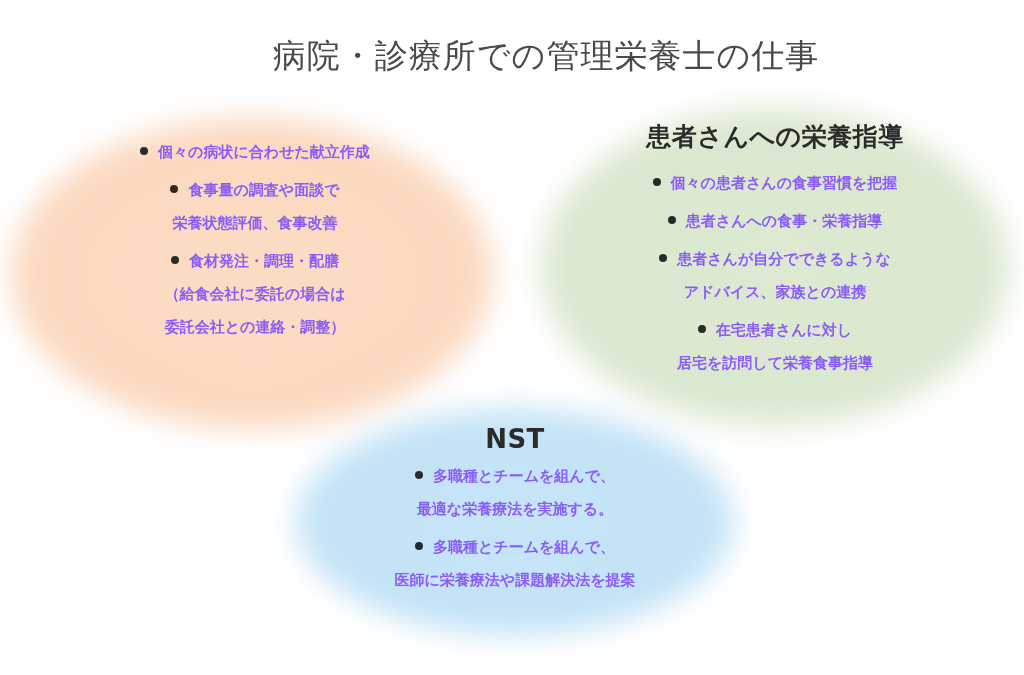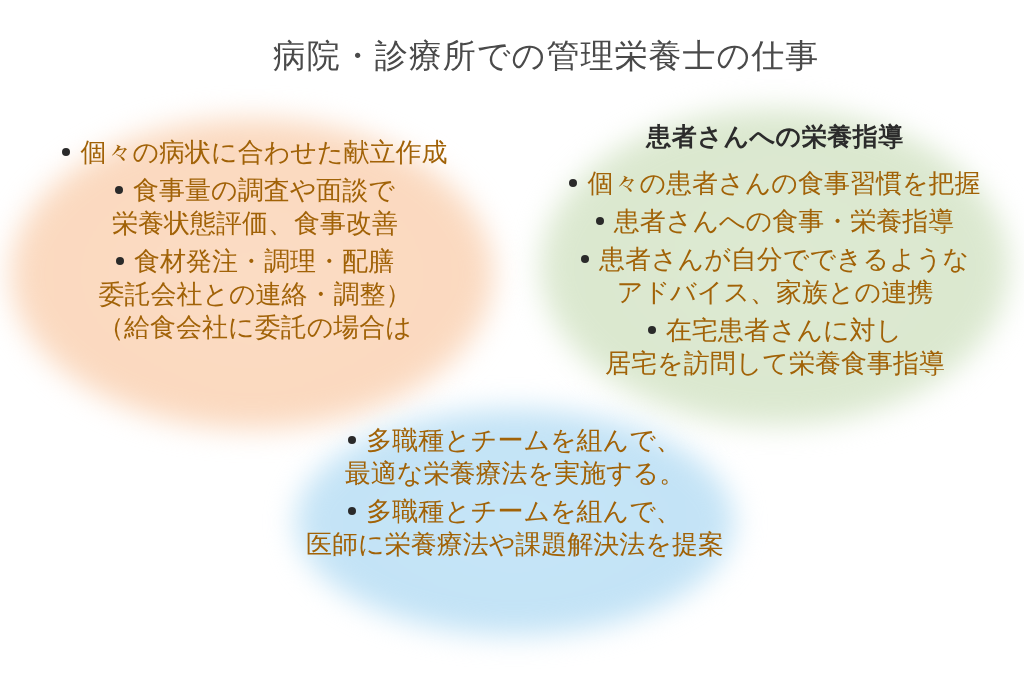--- a/index.html
+++ b/index.html
@@ -61,24 +61,25 @@
       z-index: 5;
     }
     .panel-heading {
       font-weight: bold;
       font-size: 25px;
       color: #2b2b2b;
       margin: 0 0 14px 0;
       letter-spacing: 0.5px;
     }
     .item {
-      font-size: 26px;
+      font-size: 15px;
       line-height: 33px;
       margin-bottom: 5px;
-      color: #a16207;
+      color: #8b5cf6;
+      font-weight: bold;
     }
     .item-line {
       display: block;
     }
     .bullet {
       display: inline-block;
       width: 8px;
       height: 8px;
       border-radius: 50%;
       background: #2a2a2a;
@@ -119,22 +120,22 @@
 <div class="panel panel-left">
   <div class="item">
     <span class="item-line"><span class="bullet"></span><span>個々の病状に合わせた献立作成</span></span>
   </div>
   <div class="item">
     <span class="item-line"><span class="bullet"></span><span>食事量の調査や面談で</span></span>
     <span class="item-line">栄養状態評価、食事改善</span>
   </div>
   <div class="item">
     <span class="item-line"><span class="bullet"></span><span>食材発注・調理・配膳</span></span>
+    <span class="item-line">（給食会社に委託の場合は</span>
     <span class="item-line">委託会社との連絡・調整）</span>
-    <span class="item-line">（給食会社に委託の場合は</span>
   </div>
 </div>
 
 <div class="panel panel-right">
   <div class="panel-heading">患者さんへの栄養指導</div>
   <div class="item">
     <span class="item-line"><span class="bullet"></span><span>個々の患者さんの食事習慣を把握</span></span>
   </div>
   <div class="item">
     <span class="item-line"><span class="bullet"></span><span>患者さんへの食事・栄養指導</span></span>
@@ -143,20 +144,21 @@
     <span class="item-line"><span class="bullet"></span><span>患者さんが自分でできるような</span></span>
     <span class="item-line">アドバイス、家族との連携</span>
   </div>
   <div class="item">
     <span class="item-line"><span class="bullet"></span><span>在宅患者さんに対し</span></span>
     <span class="item-line">居宅を訪問して栄養食事指導</span>
   </div>
 </div>
 
 <div class="panel panel-bottom">
+  <div class="panel-heading">NST</div>
   <div class="item">
     <span class="item-line"><span class="bullet"></span><span>多職種とチームを組んで、</span></span>
     <span class="item-line">最適な栄養療法を実施する。</span>
   </div>
   <div class="item">
     <span class="item-line"><span class="bullet"></span><span>多職種とチームを組んで、</span></span>
     <span class="item-line">医師に栄養療法や課題解決法を提案</span>
   </div>
 </div>
 

